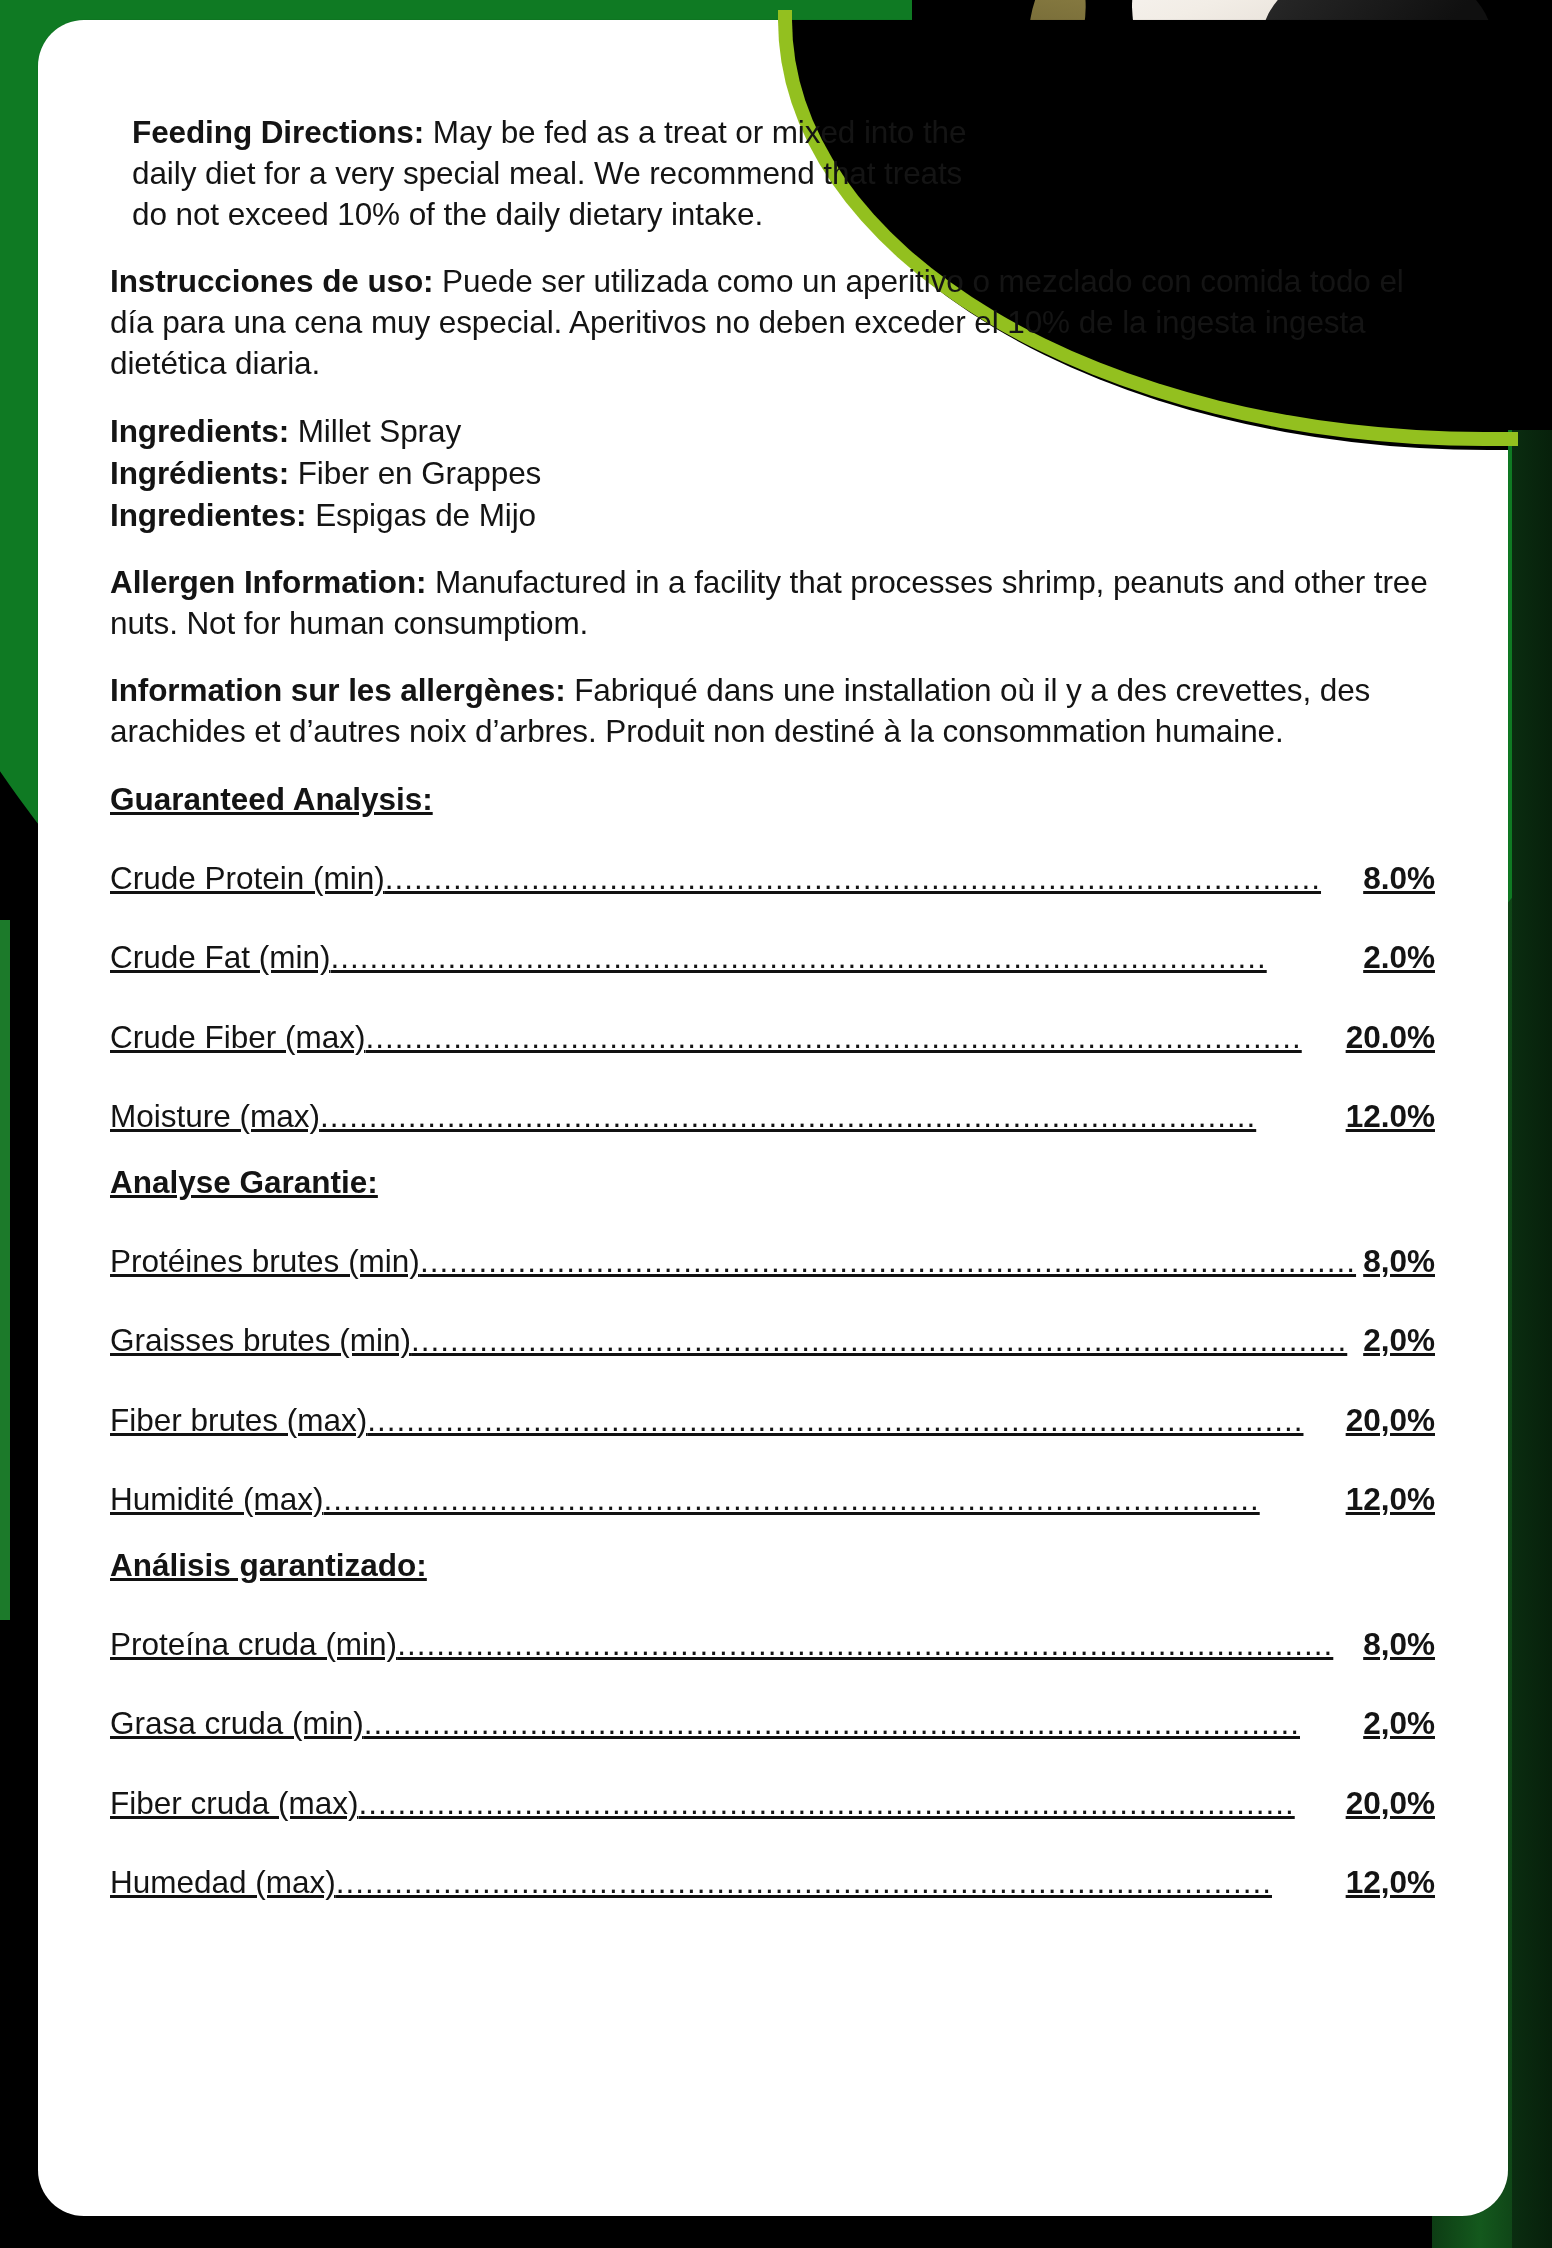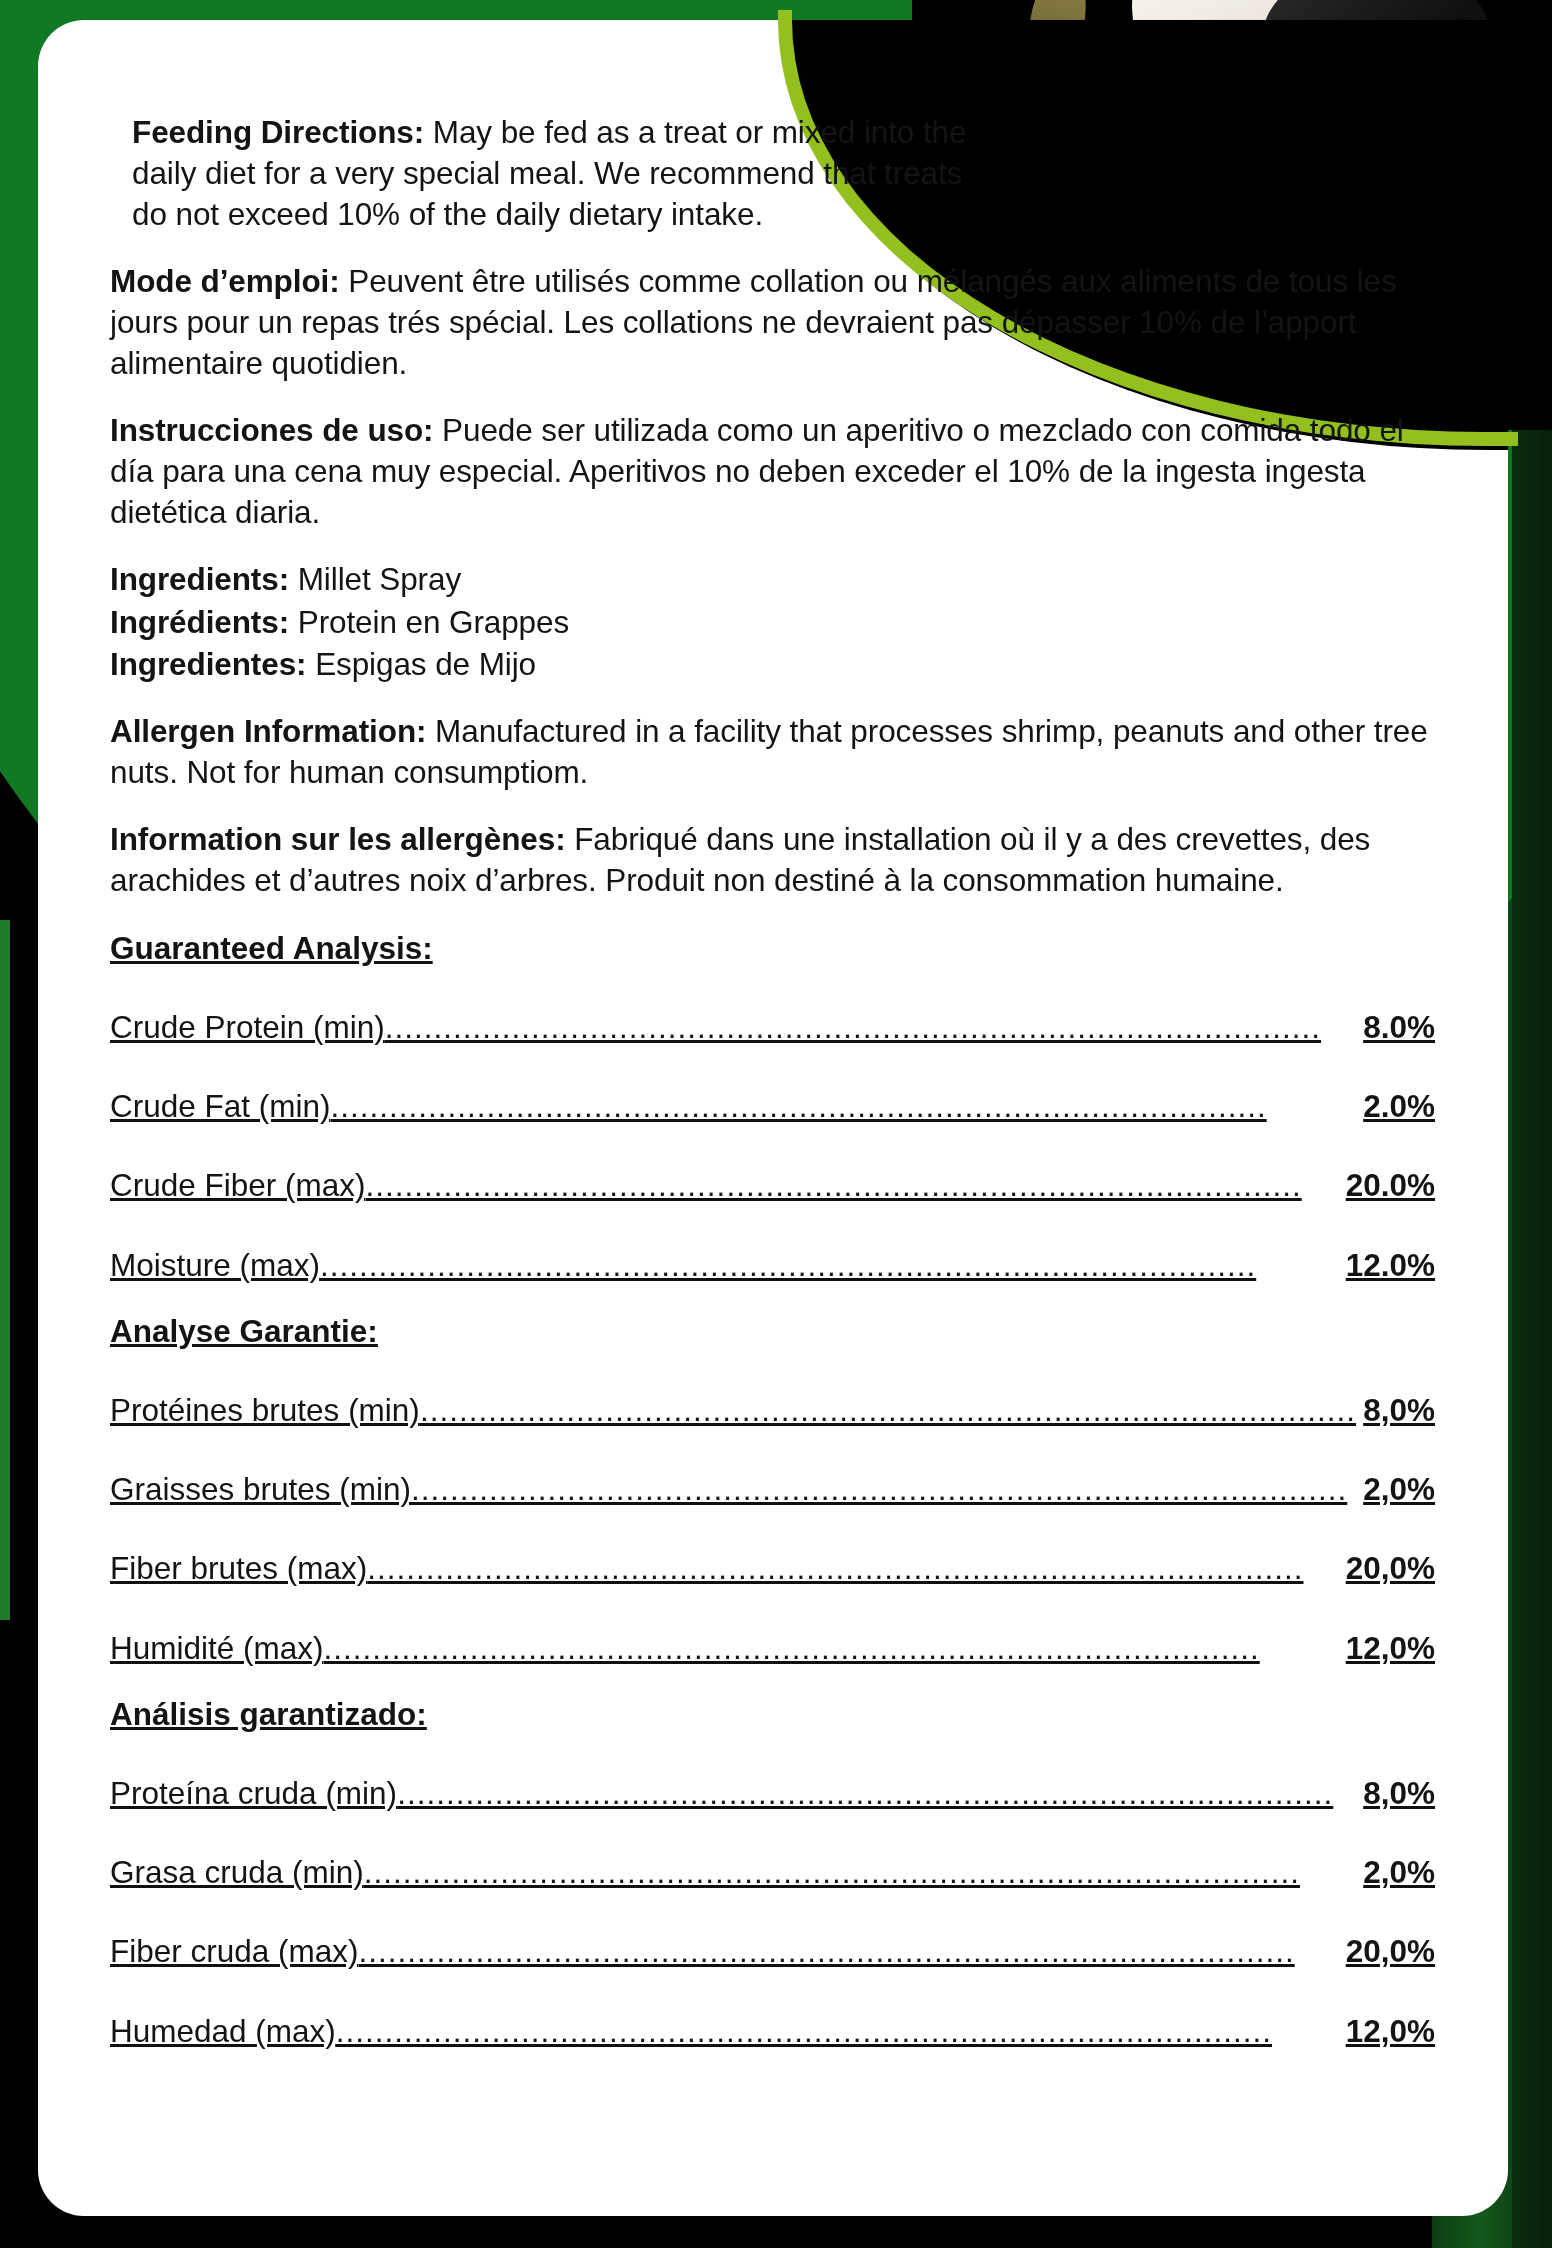--- a/index.html
+++ b/index.html
@@ -273,27 +273,26 @@
     <div class="toe toe-e"></div>
   </div>
 
   <div class="card">
     <div class="card-notch"></div>
 
     <div class="content">
 
       <p class="para first"><b>Feeding Directions:</b><span> May be fed as a treat or mixed into the daily diet for a very special meal. We recommend that treats do not exceed 10% of the daily dietary intake.</span></p>
 
-      <p class="para"><b>Mode d’emploi:</b><span> Peuvent être utilisés comme collation ou mélangés aux aliments de tous les jours pour un repas trés spécial. Les collations ne devraient pas dépasser 10% de l’apport alimentaire quotidien.</span></p>
 
       <p class="para"><b>Instrucciones de uso:</b><span> Puede ser utilizada como un aperitivo o mezclado con comida todo el día para una cena muy especial. Aperitivos no deben exceder el 10% de la ingesta ingesta dietética diaria.</span></p>
 
       <p class="para ingredients">
         <b>Ingredients:</b><span> Millet Spray</span><br>
-        <b>Ingrédients:</b><span> Protein en Grappes</span><br>
+        <b>Ingrédients:</b><span> Fiber en Grappes</span><br>
         <b>Ingredientes:</b><span> Espigas de Mijo</span>
       </p>
 
       <p class="para"><b>Allergen Information:</b><span> Manufactured in a facility that processes shrimp, peanuts and other tree nuts. Not for human consumptiom.</span></p>
 
       <p class="para"><b>Information sur les allergènes:</b><span> Fabriqué dans une installation où il y a des crevettes, des arachides et d’autres noix d’arbres. Produit non destiné à la consommation humaine.</span></p>
 
 
       <div class="ga-block">
         <div class="ga-title">Guaranteed Analysis:</div>

